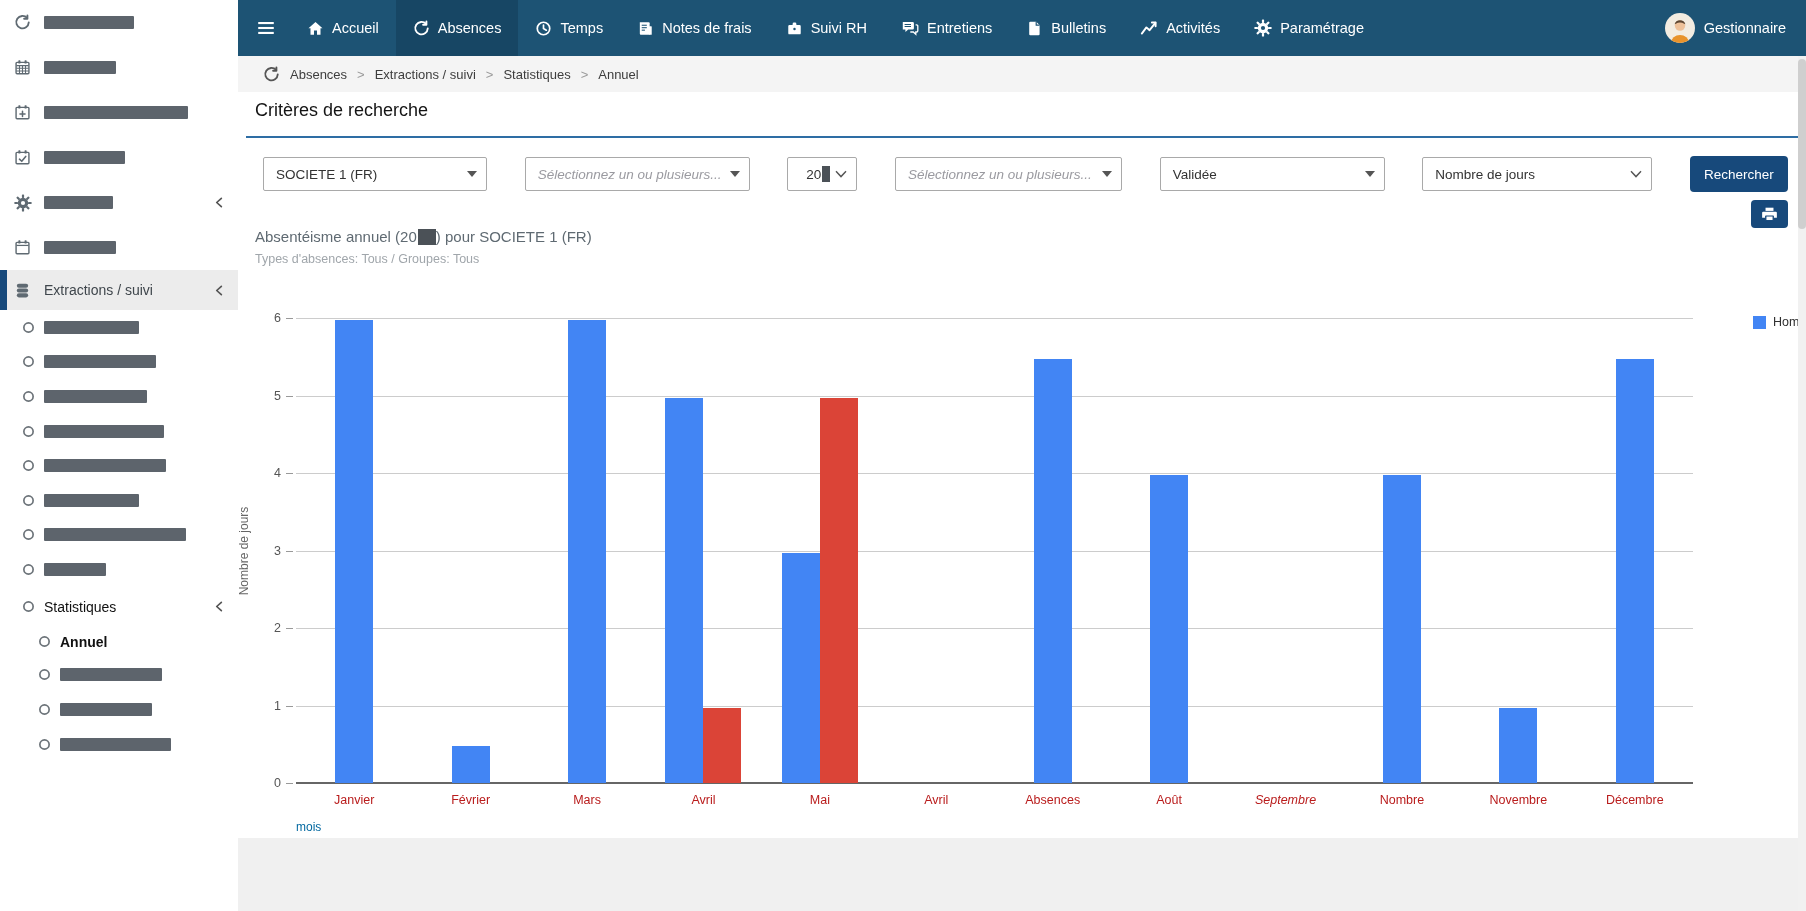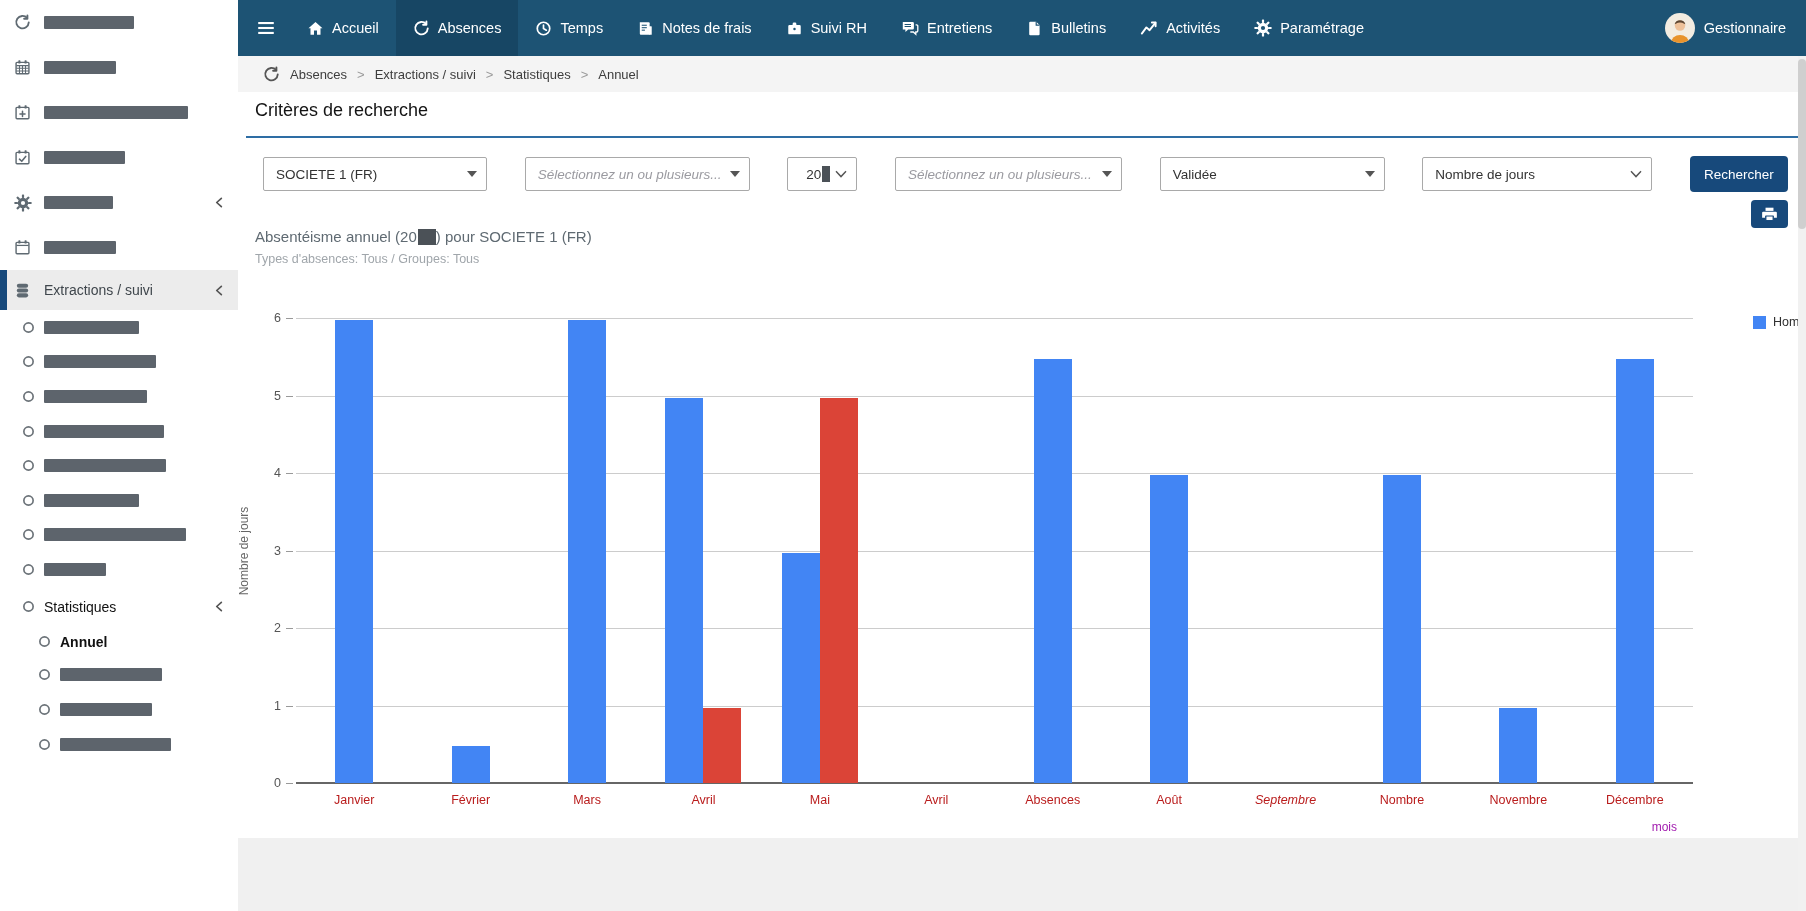--- a/index.html
+++ b/index.html
@@ -54,21 +54,21 @@
   .chart-title{position:absolute;left:17px;top:136px;font-size:15px;color:#5f6a72}
   .chart-sub{position:absolute;left:17px;top:160px;font-size:12.5px;color:#a0a6ab}
   
   .chart{position:absolute;left:58px;top:226px;width:1397px;height:465px}
   .gridline{position:absolute;left:0;right:0;height:1px;background:#ccc}
   .axisline{height:2px;background:#666}
   .ydash{position:absolute;width:7px;height:1px;background:#999;right:calc(100% + 3px)}
   .ytick{position:absolute;right:calc(100% + 15px);transform:translateY(-50%);font-size:12.5px;color:#555}
   .bar{position:absolute;bottom:0}
   .xlab{position:absolute;top:475px;width:110px;text-align:center;font-size:12.5px;color:#b91c1c}
-  .xaxis-title{position:absolute;top:502px;left:0;right:16px;text-align:right;font-size:12px;color:#a21caf}
+  .xaxis-title{position:absolute;top:502px;left:0;right:16px;text-align:left;font-size:12px;color:#0369a1}
   .y-title{position:absolute;left:-62px;top:0;height:100%;width:20px;display:flex;align-items:center;justify-content:center}
   .y-title span{transform:rotate(-90deg);white-space:nowrap;font-size:12px;color:#666}
   .legend{position:absolute;left:1457px;top:-3px;display:flex;flex-direction:row;gap:35px}
   .legend-row{display:flex;align-items:center;gap:7px;font-size:12.5px;color:#2f2f2f;white-space:nowrap}
   .legend-sq{width:13px;height:13px;flex:0 0 13px}
   
   .bottom-strip{position:absolute;left:238px;top:838px;right:0;height:73px;background:#f0f0f0}
   .scrollbar{position:absolute;right:0;top:56px;width:8px;bottom:0;background:#f1f1f1;z-index:4}
   .scroll-thumb{width:100%;height:170px;background:#cfcfcf;border-radius:4px;margin-top:3px}
 </style>

